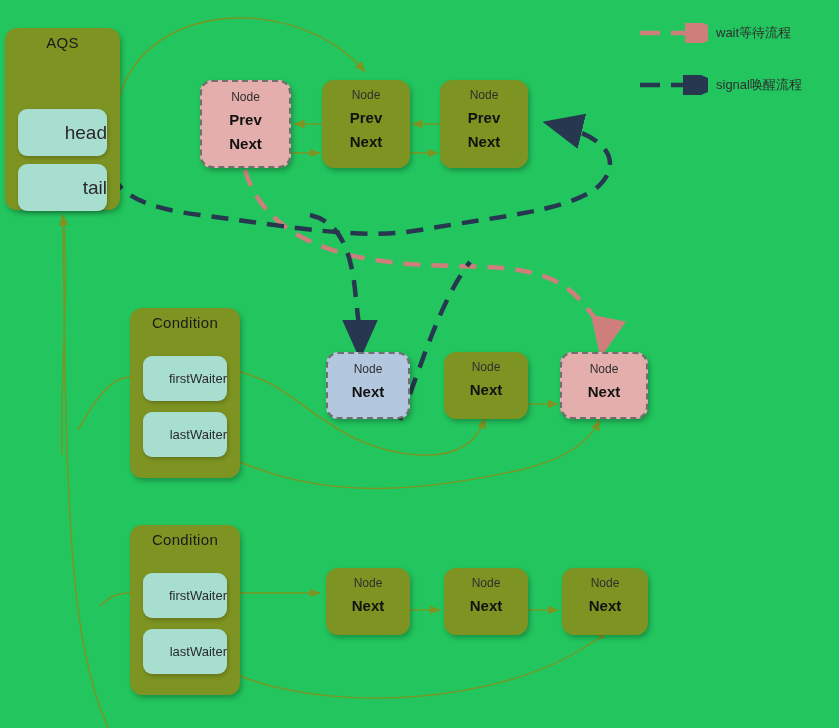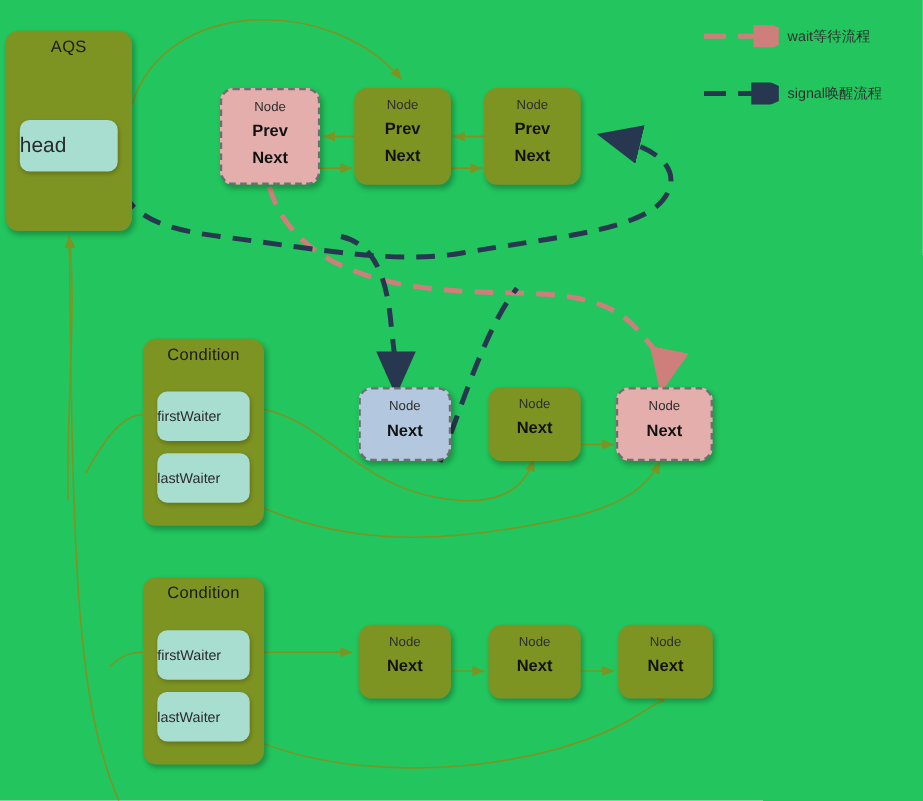--- a/index.html
+++ b/index.html
@@ -40,21 +40,21 @@
     margin-top:7px;
     letter-spacing:.3px;
     line-height:1;
   }
   .slot{
     background:#a8ded0;
     border-radius:9px;
     box-sizing:border-box;
     display:flex;
     align-items:center;
-    justify-content:flex-start;
+    justify-content:flex-end;
     color:#2a2a2a;
     box-shadow:1px 2px 4px rgba(0,0,0,0.22);
   }
   .slot-lg{ font-size:19px; }
   .slot-sm{ font-size:13px; }
 
   .node-title{
     color:#2e2e2e;
     font-size:12px;
     line-height:1;
@@ -153,20 +153,23 @@
 
       <path d="M310,215 C340,222 352,250 356,300 C359,325 360,335 360,342" marker-end="url(#ah-navy)"></path>
     </g>
   </svg>
 
   <div class="box box-olive" style="left:5px; top:28px; width:115px; height:182px;">
     <div class="container-title">AQS</div>
     <div class="slot slot-lg" style="position:absolute; left:13px; top:81px; width:89px; height:47px;">
       <span>head</span>
     </div>
+    <div class="slot slot-lg" style="position:absolute; left:13px; top:136px; width:89px; height:47px;">
+      <span>tail</span>
+    </div>
   </div>
 
   <div class="box box-pink node-3" style="left:200px; top:80px; width:91px; height:88px;">
     <div class="node-title">Node</div>
     <div class="node-field">Prev</div>
     <div class="node-field">Next</div>
   </div>
 
   <div class="box box-olive node-3" style="left:322px; top:80px; width:88px; height:88px;">
     <div class="node-title">Node</div>

